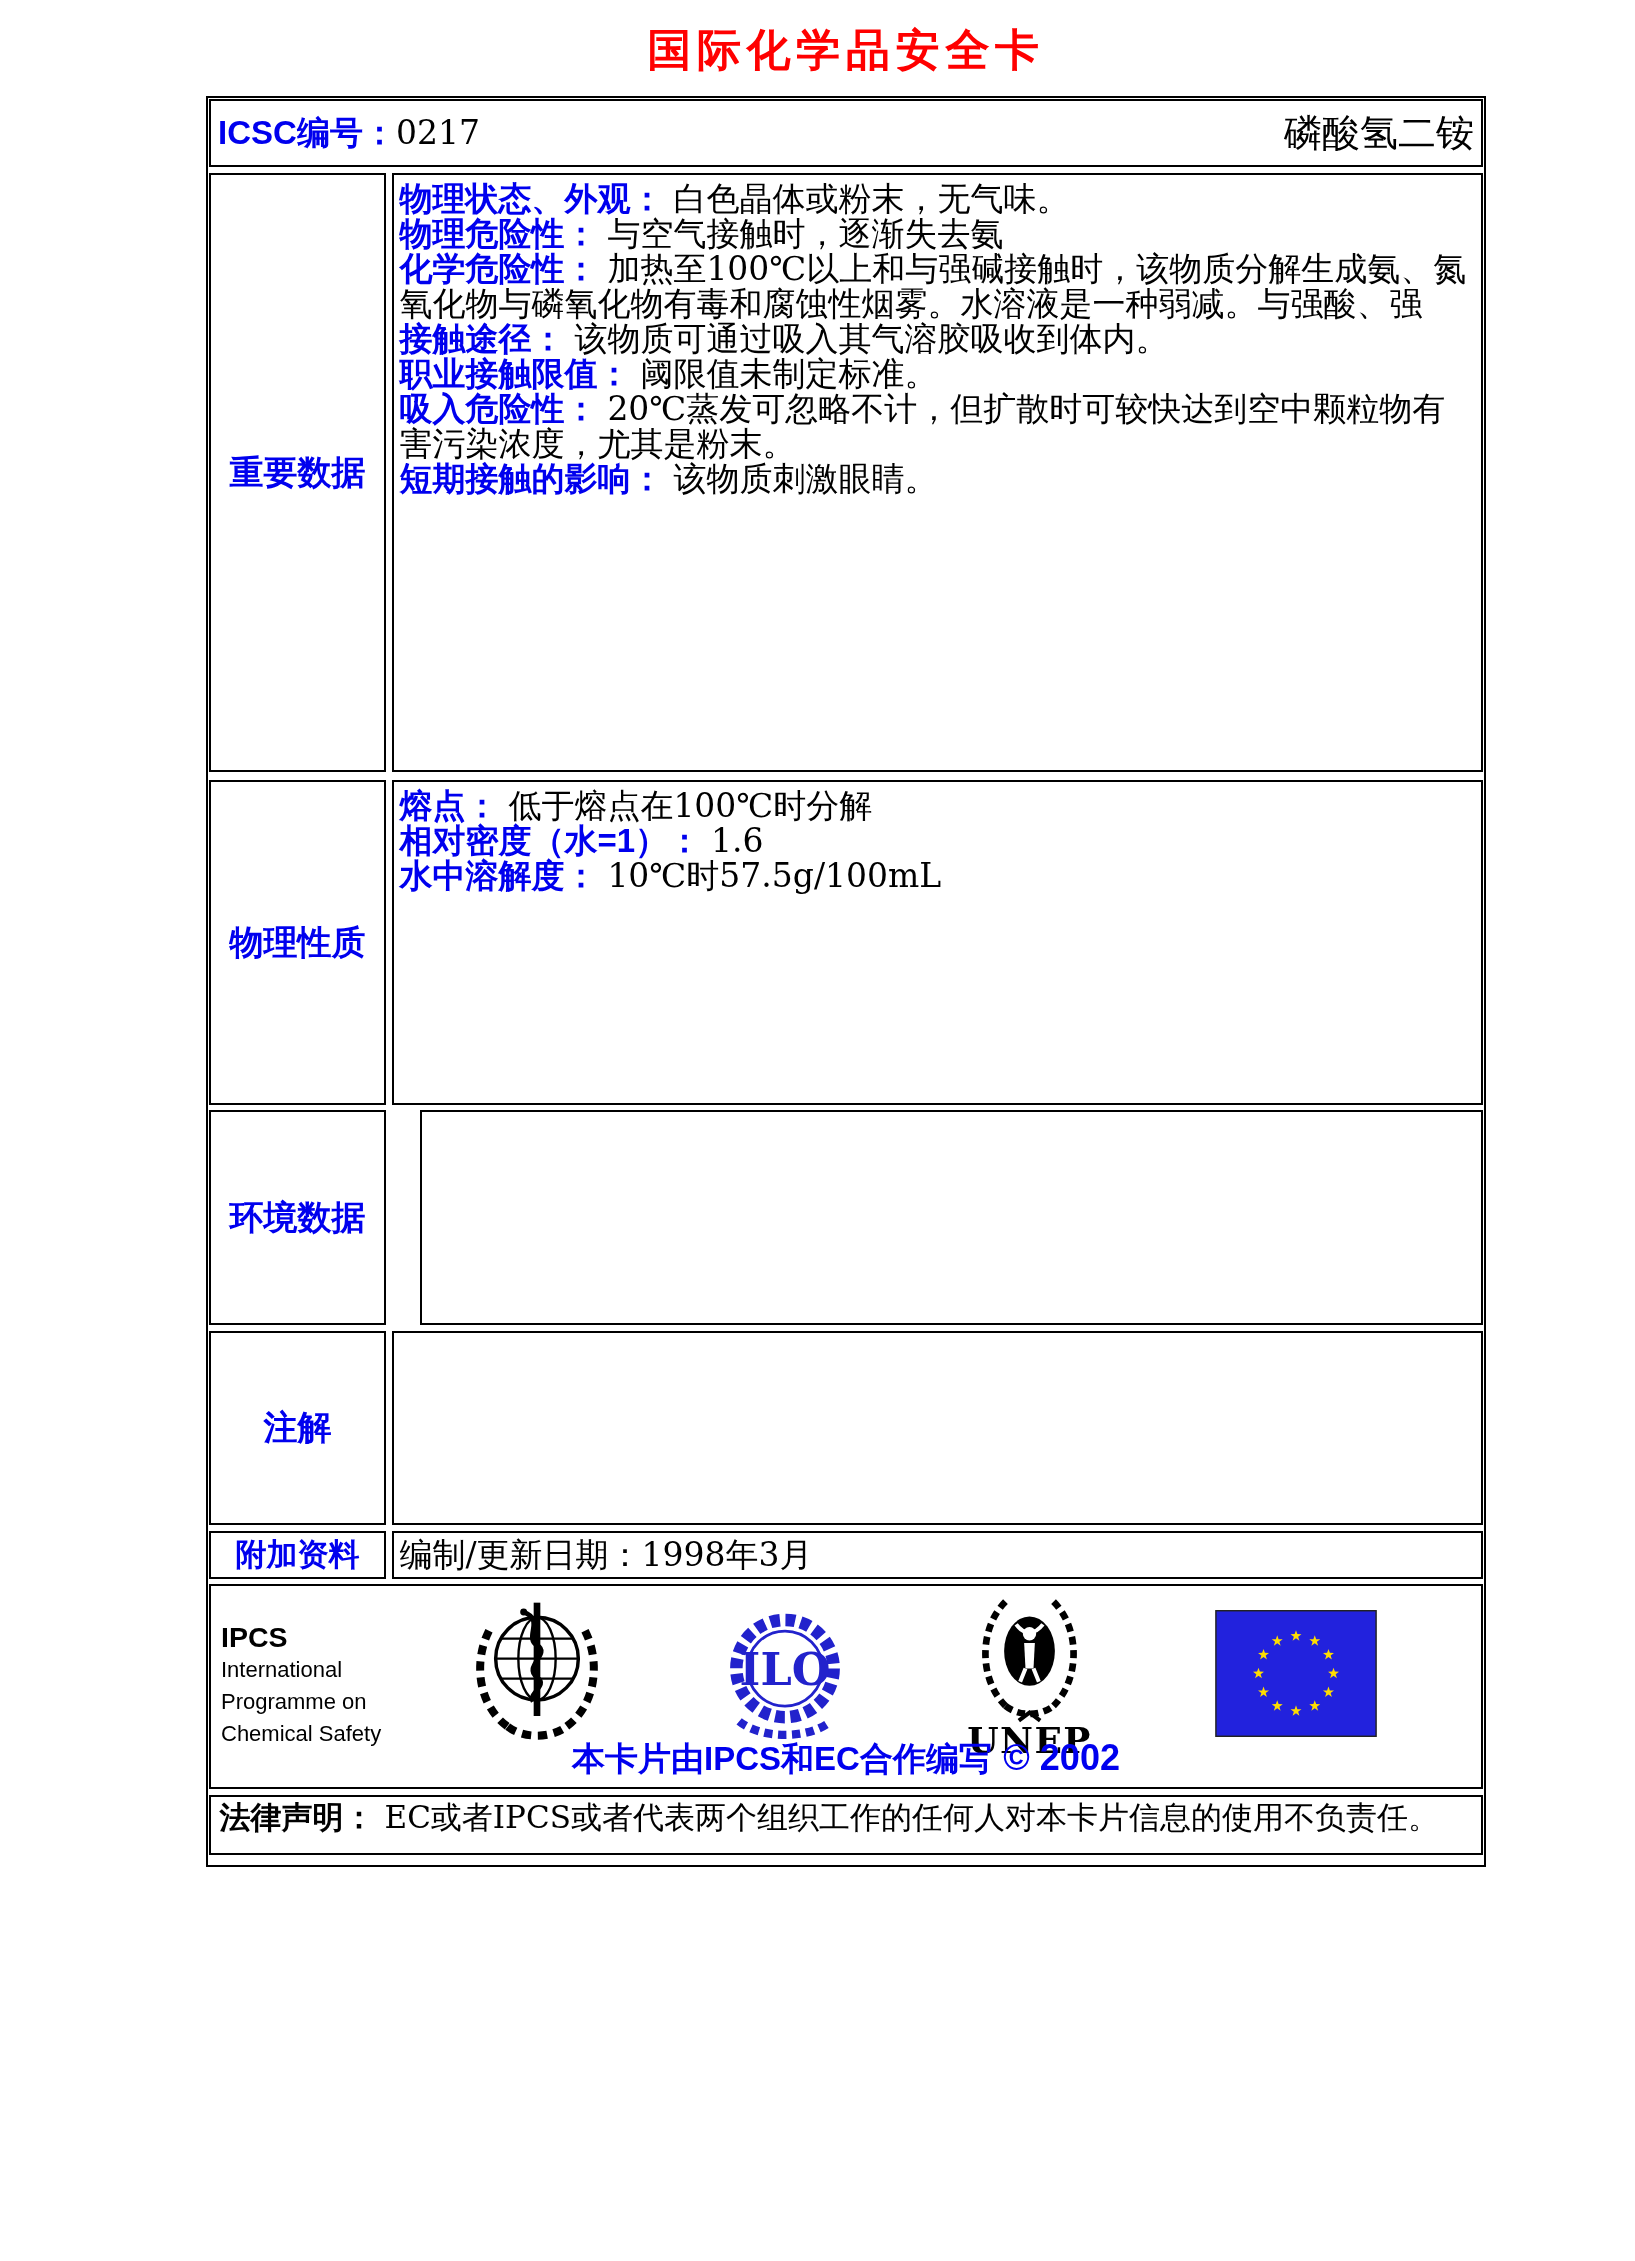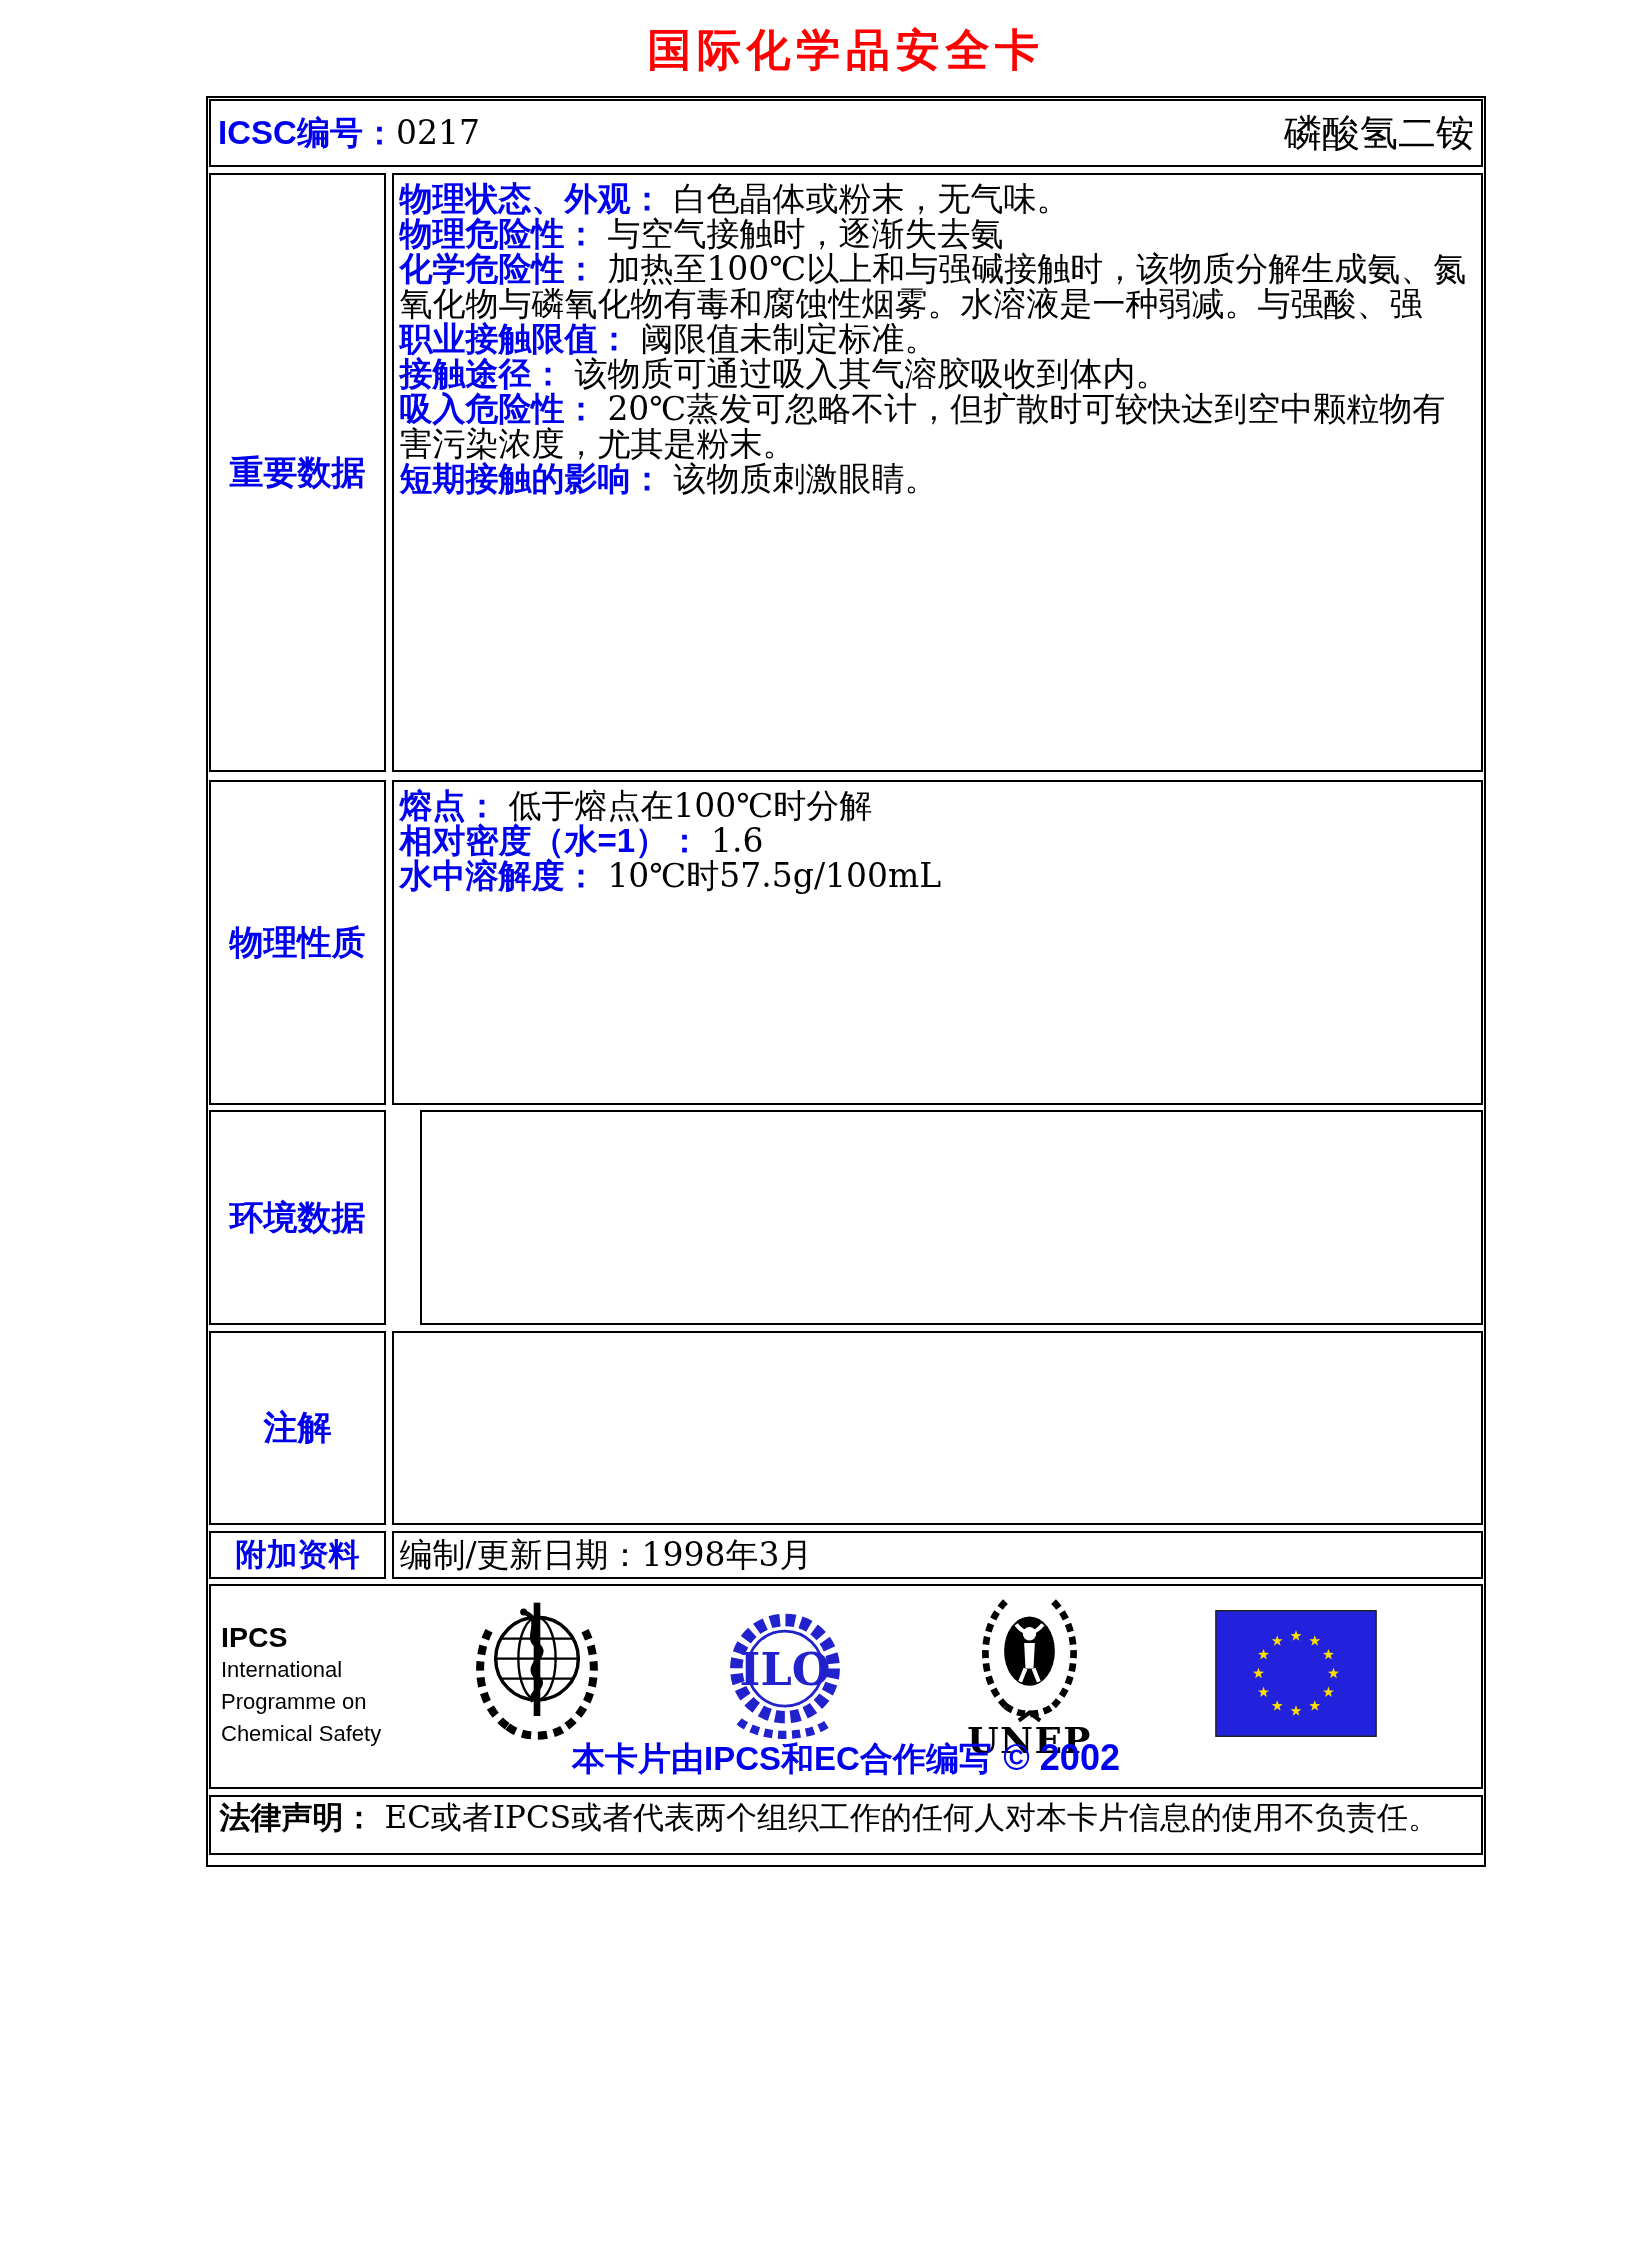--- a/index.html
+++ b/index.html
@@ -88,22 +88,22 @@
       <div class="chem-name serif">磷酸氢二铵</div>
     </div>
 
     <div class="split-row row-important m11">
       <div class="box label-cell">重要数据</div>
       <div class="box content-cell">
         <div class="content-line"><span class="inline-label">物理状态、外观：</span><span>白色晶体或粉末，无气味。</span></div>
         <div class="content-line"><span class="inline-label">物理危险性：</span><span>与空气接触时，逐渐失去氨</span></div>
         <div class="content-line"><span class="inline-label">化学危险性：</span><span>加热至100℃以上和与强碱接触时，该物质分解生成氨、氮</span></div>
         <div class="content-line"><span>氧化物与磷氧化物有毒和腐蚀性烟雾。水溶液是一种弱减。与强酸、强</span></div>
+        <div class="content-line"><span class="inline-label">接触途径：</span><span>该物质可通过吸入其气溶胶吸收到体内。</span></div>
         <div class="content-line"><span class="inline-label">职业接触限值：</span><span>阈限值未制定标准。</span></div>
-        <div class="content-line"><span class="inline-label">接触途径：</span><span>该物质可通过吸入其气溶胶吸收到体内。</span></div>
         <div class="content-line"><span class="inline-label">吸入危险性：</span><span>20℃蒸发可忽略不计，但扩散时可较快达到空中颗粒物有</span></div>
         <div class="content-line"><span>害污染浓度，尤其是粉末。</span></div>
         <div class="content-line"><span class="inline-label">短期接触的影响：</span><span>该物质刺激眼睛。</span></div>
       </div>
     </div>
 
     <div class="split-row row-physical m7">
       <div class="box label-cell">物理性质</div>
       <div class="box content-cell">
         <div class="content-line"><span class="inline-label">熔点：</span><span>低于熔点在100℃时分解</span></div>

